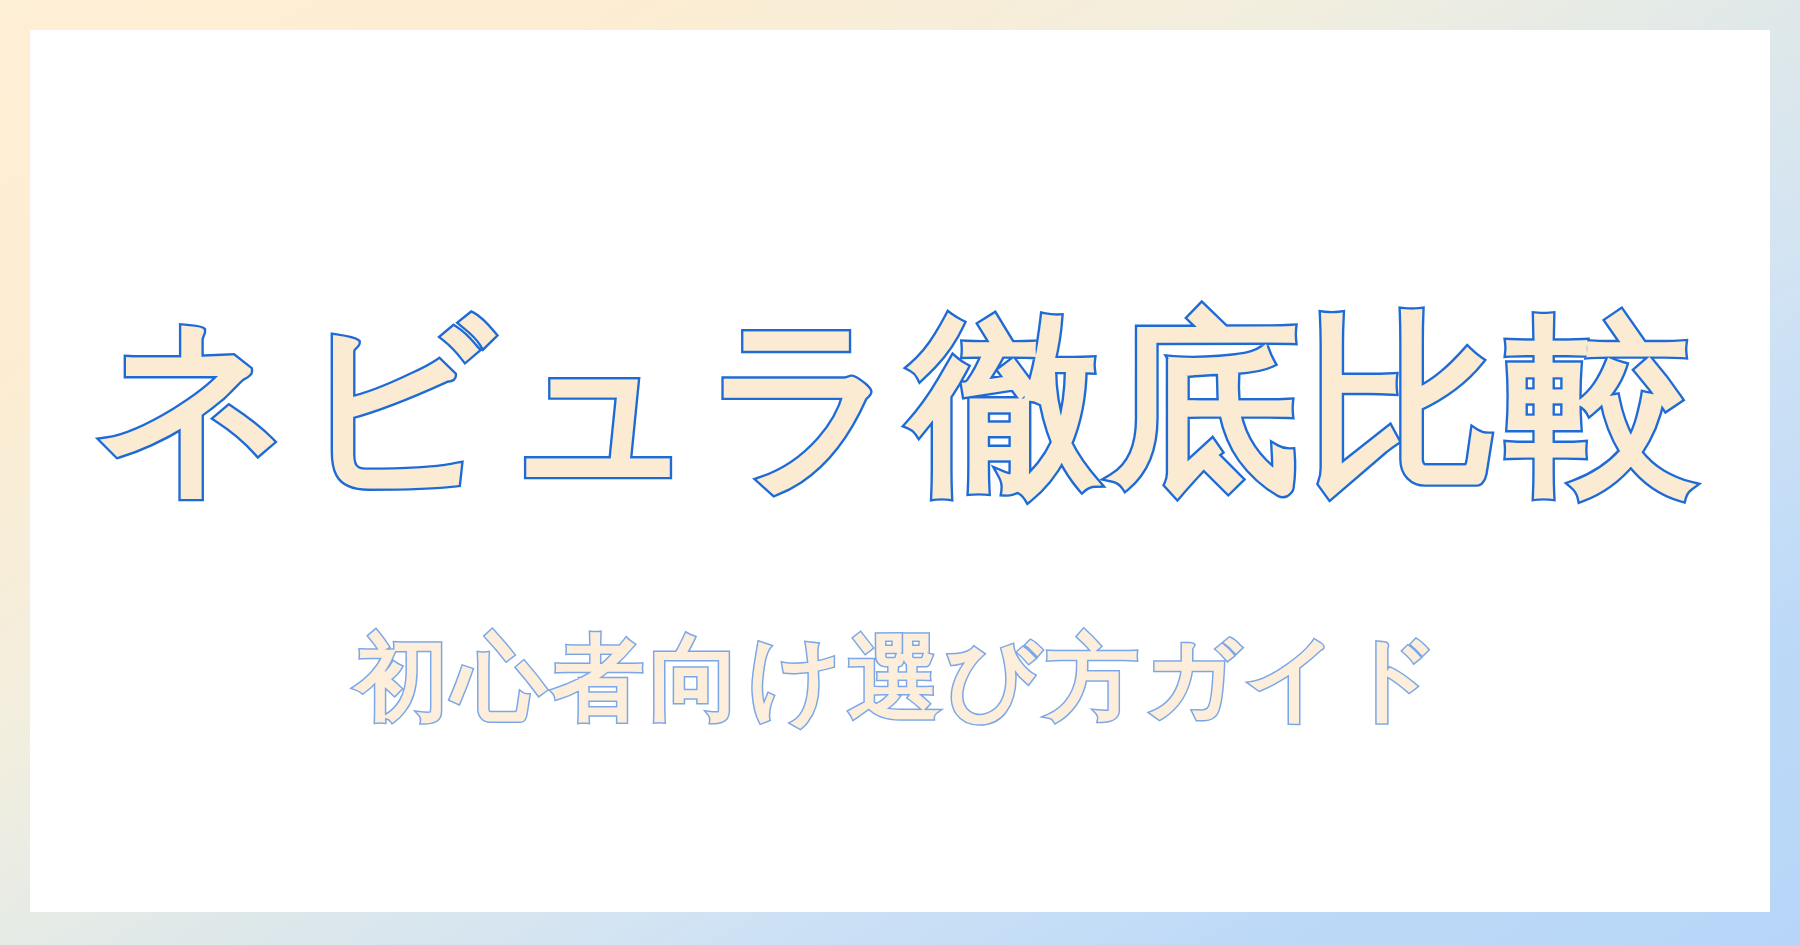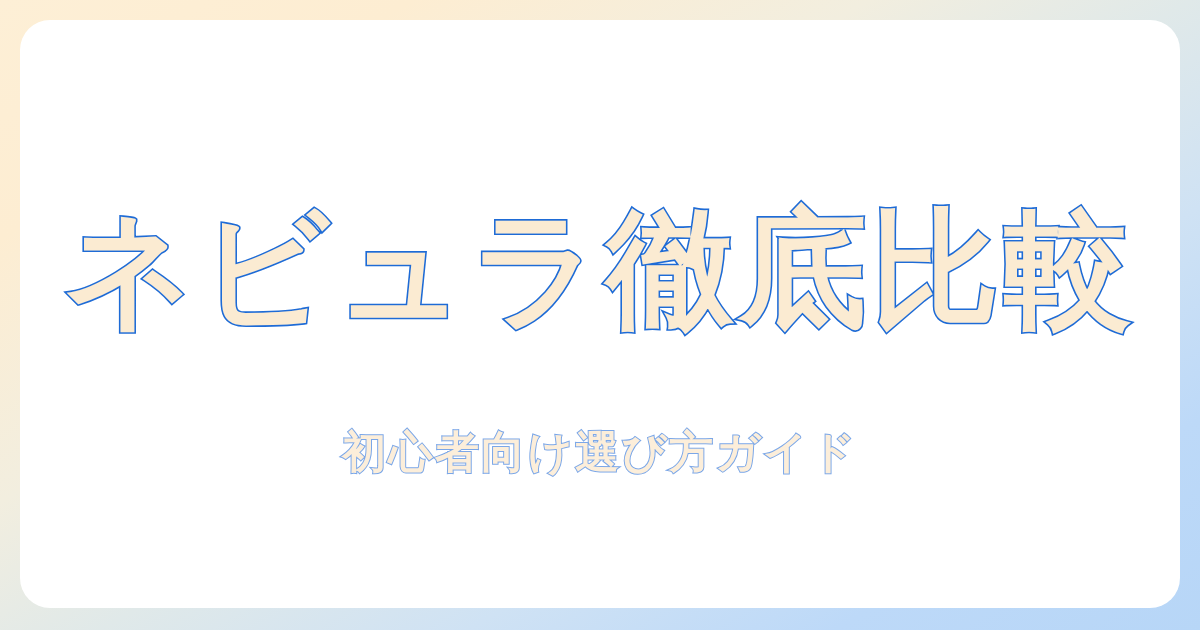--- a/index.html
+++ b/index.html
@@ -28,21 +28,20 @@
                 #B7D6F7 100%);
   }
 
   #card {
     position: absolute;
     left: 20px;
     top: 20px;
     width: 1160px;
     height: 588px;
     background: #FFFFFF;
-    border-radius: 30px;
   }
 
   .text-stack {
     position: absolute;
     left: 0;
     width: 100%;
     text-align: center;
     white-space: nowrap;
   }
 
@@ -66,21 +65,21 @@
     color: #FBEBD2;
     -webkit-text-stroke: 3.2px #1E6BD6;
     paint-order: stroke fill;
     text-rendering: geometricPrecision;
   }
 
   .subhead {
     display: inline-block;
     font-family: Liberation Sans, sans-serif;
     font-weight: 700;
-    font-size: 44px;
+    font-size: 62px;
     line-height: 100px;
     letter-spacing: 0.055em;
     color: #FCEEDA;
     -webkit-text-stroke: 2px #7BA7E8;
     paint-order: stroke fill;
     text-rendering: geometricPrecision;
   }
 </style>
 </head>
 <body>

